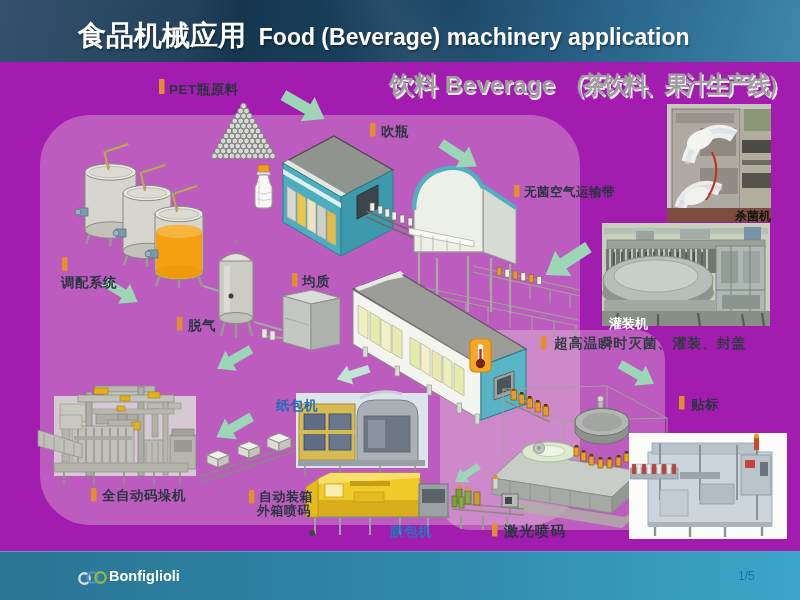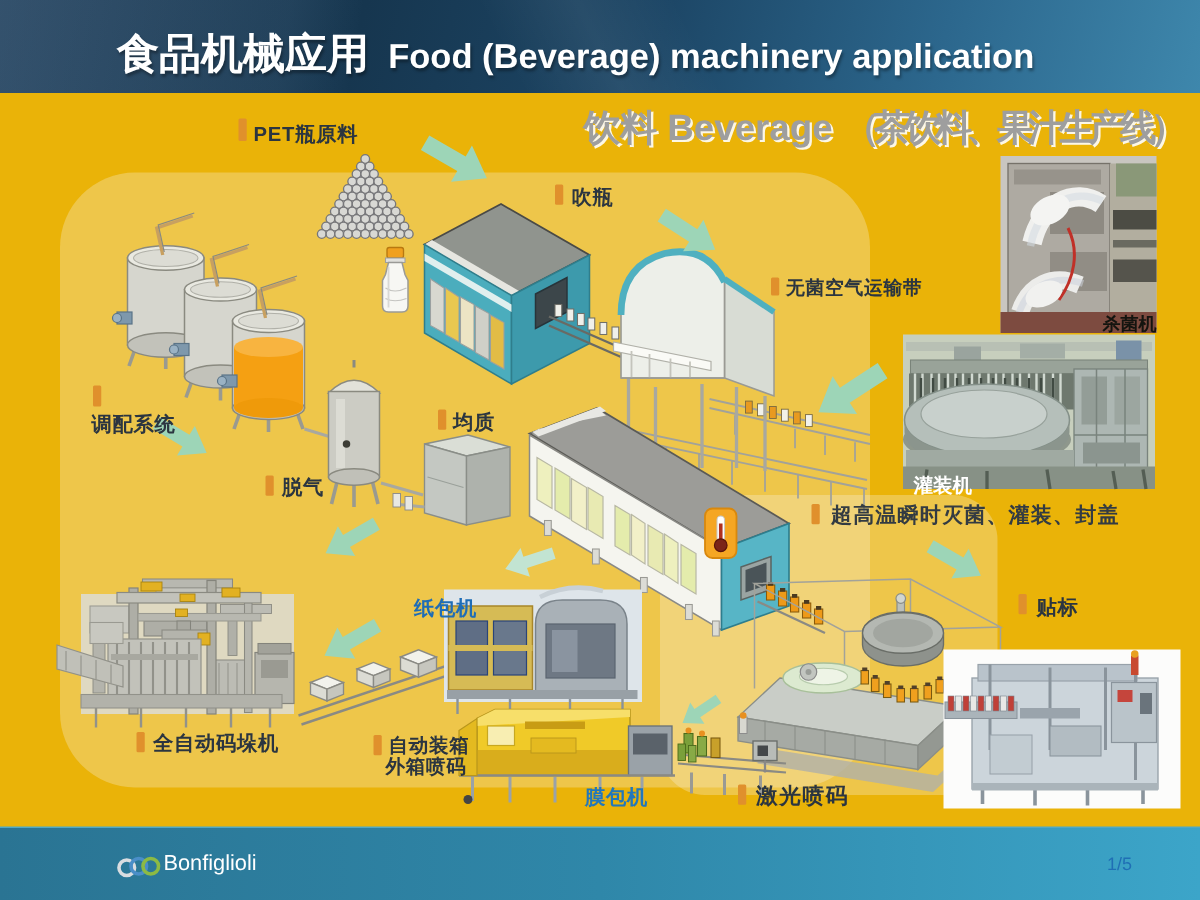--- a/index.html
+++ b/index.html
@@ -1,29 +1,29 @@
 <!DOCTYPE html>
 <html><head>
 <meta charset="utf-8">
 <style>
   html,body{margin:0;padding:0;}
   body{width:800px;height:600px;overflow:hidden;background:#fff;font-family:"Liberation Sans",sans-serif;}
-  #page{position:relative;width:800px;height:600px;background:#eab308;}
+  #page{position:relative;width:800px;height:600px;background:#a21caf;}
   #hdr{position:absolute;left:0;top:0;width:800px;height:62px;
        background:linear-gradient(104deg,#132f49 0%,#16364f 30%,#1d4767 55%,#2c678d 78%,#3e87ac 100%);}
   #hdr .streak{position:absolute;left:0;top:0;width:100%;height:100%;
        background:linear-gradient(100deg,rgba(150,185,215,0.25) 0%,rgba(150,185,215,0.10) 24%,rgba(0,0,0,0) 30%),linear-gradient(63deg,rgba(255,255,255,0) 42%,rgba(255,255,255,0.06) 50%,rgba(255,255,255,0) 58%);}
   #hdr .t{position:absolute;left:78px;top:17px;white-space:nowrap;color:#fff;font-weight:bold;
        text-shadow:1px 2px 2px rgba(0,0,0,0.35);}
   #hdr .cn{font-size:28px;letter-spacing:0px;}
   #hdr .en{font-size:23px;letter-spacing:0px;}
   #ftr{position:absolute;left:0;top:551px;width:800px;height:49px;
        background:linear-gradient(90deg,#2a7493 0%,#2f87a9 50%,#3ca5c9 100%);
        border-top:1px solid #4fa9c6;box-sizing:border-box;}
-  #ftr .logotext{position:absolute;left:109px;top:16px;color:#fff;font-weight:normal;font-size:14.5px;letter-spacing:0px;}
+  #ftr .logotext{position:absolute;left:109px;top:16px;color:#fff;font-weight:bold;font-size:14.5px;letter-spacing:0px;}
   #ftr .pg{position:absolute;left:738px;top:17px;color:#1f6fb5;font-size:12px;font-weight:normal;}
   #dia{position:absolute;left:0;top:62px;width:800px;height:489px;}
 </style>
 </head>
 <body>
 <div id="page">
   <div id="hdr">
       <div class="streak"></div>
     <div class="t"><span class="cn">食品机械应用</span><span class="en">&nbsp;&nbsp;Food (Beverage) machinery application</span></div>
   </div>

